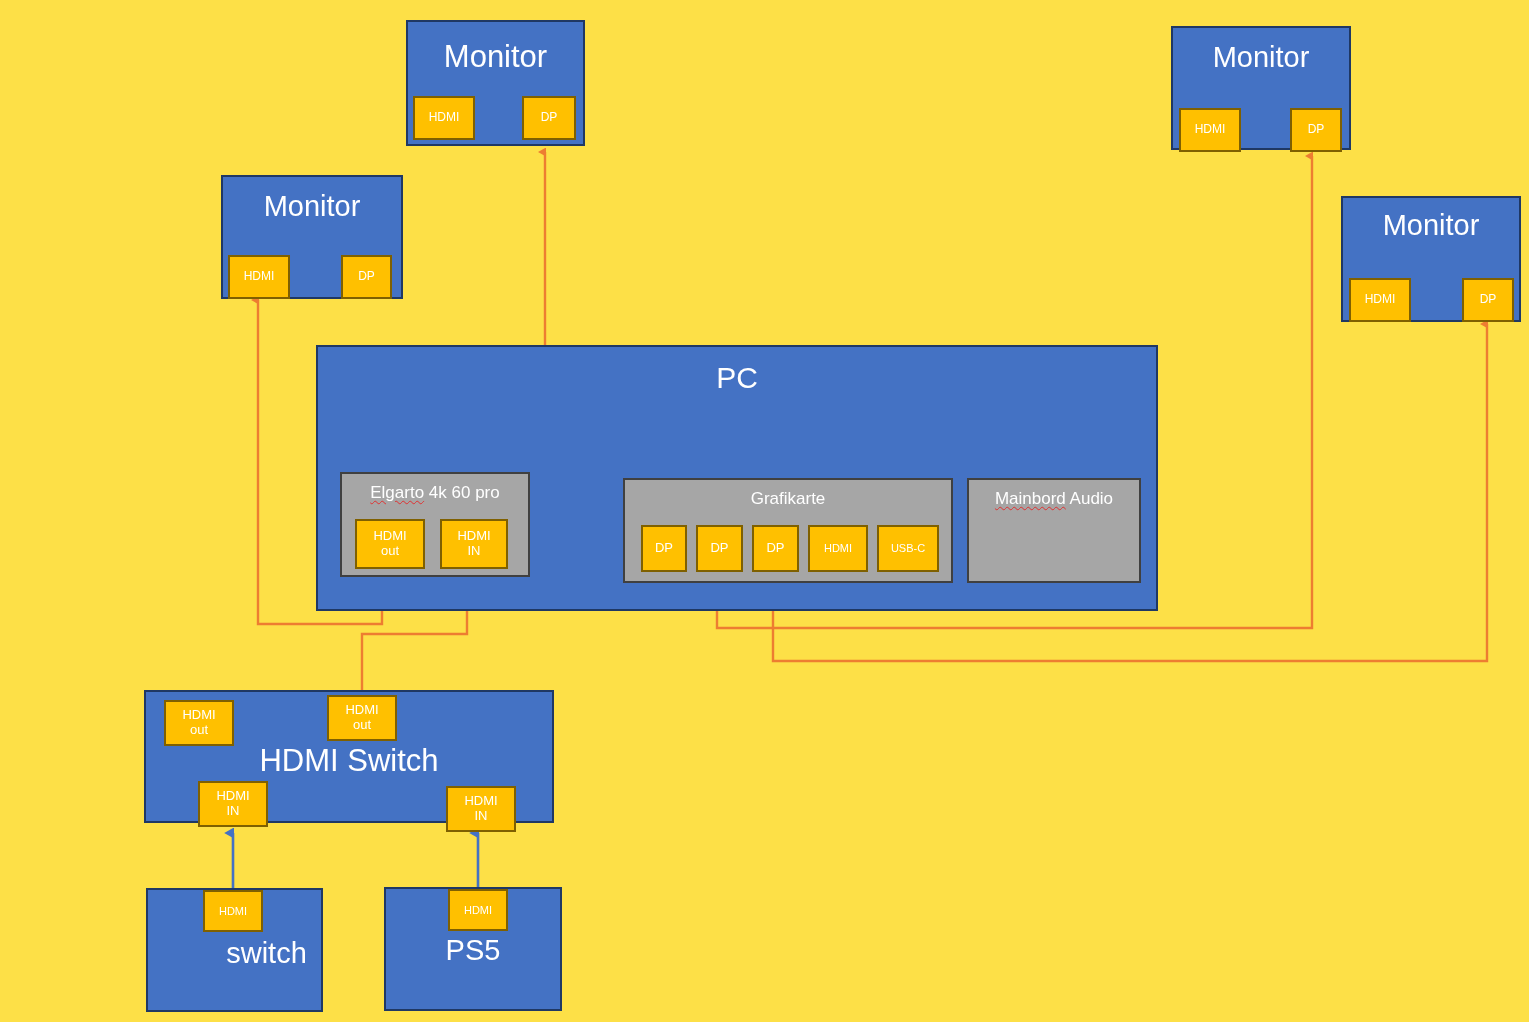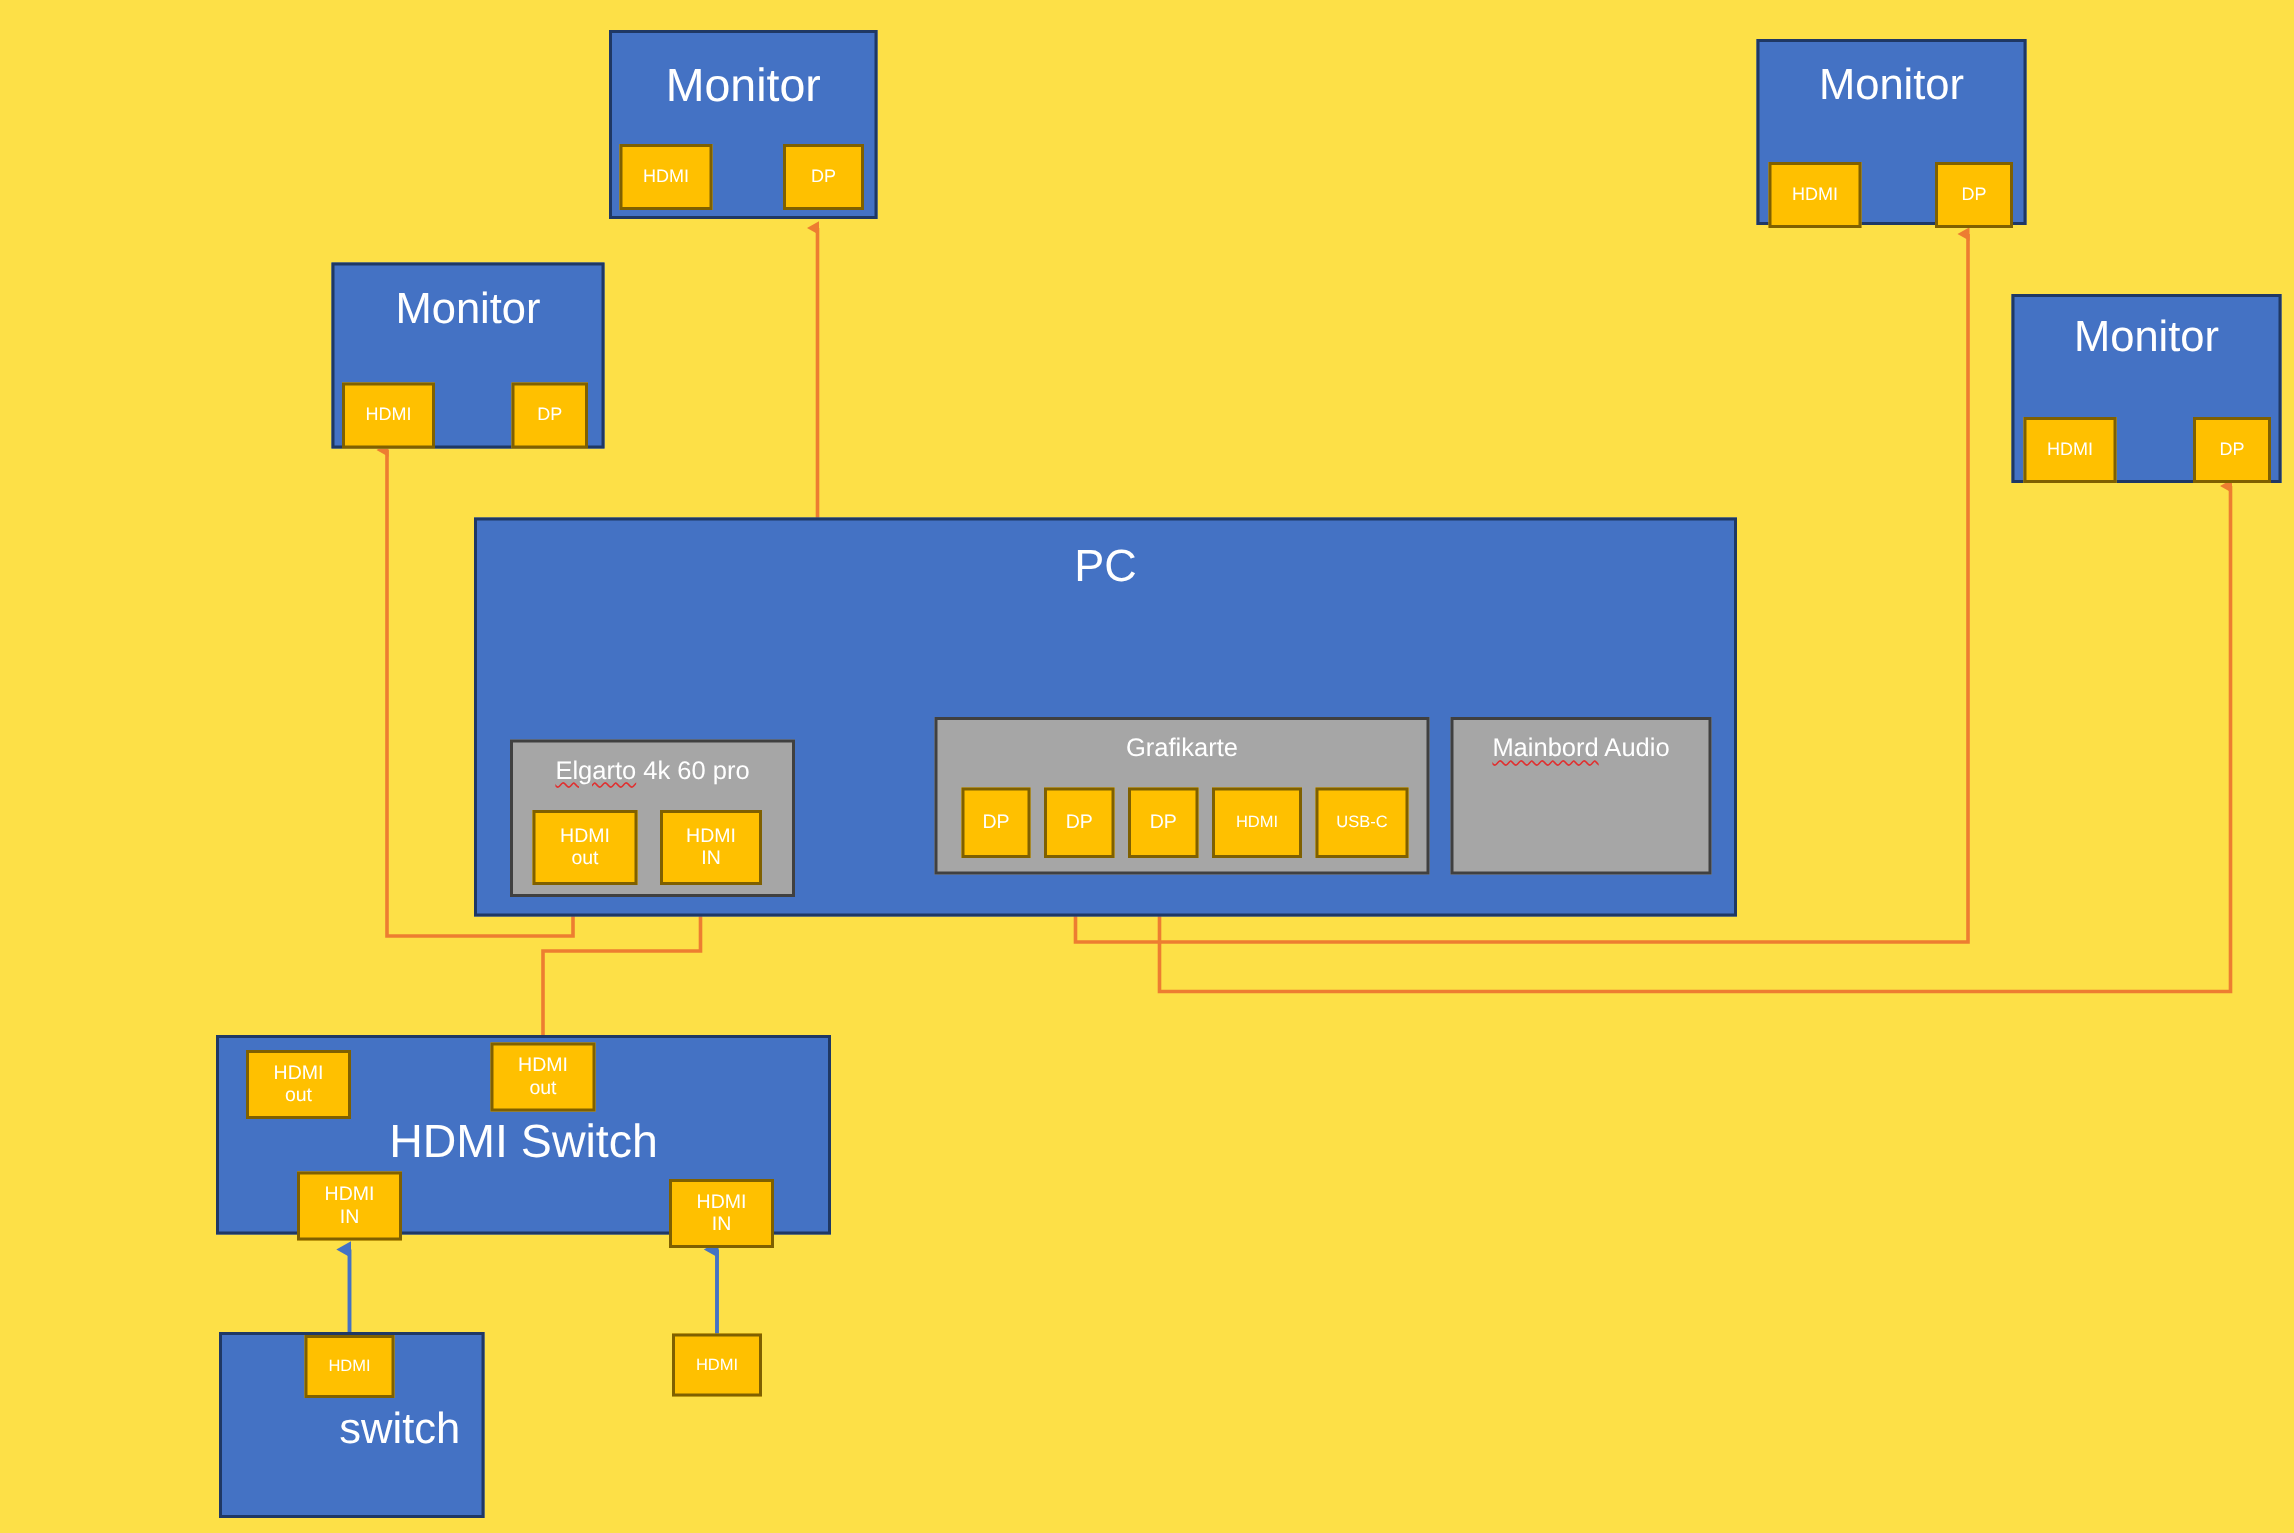--- a/index.html
+++ b/index.html
@@ -136,21 +136,21 @@
 
   <div class="device" style="left:1341px; top:196px; width:180px; height:126px;">
     <div class="device-title" style="top:12px; font-size:29px;">Monitor</div>
     <div class="port small" style="left:6px; top:80px; width:62px; height:44px;">HDMI</div>
     <div class="port small" style="left:119px; top:80px; width:52px; height:44px;">DP</div>
   </div>
 
   <div class="device" style="left:316px; top:345px; width:842px; height:266px;">
     <div class="device-title" style="top:14px; font-size:30px;">PC</div>
 
-    <div class="component" style="left:22px; top:146px; width:190px; height:105px;">
+    <div class="component" style="left:22px; top:125px; width:190px; height:105px;">
       <div class="component-title" style="top:9px;">
         <span class="spell">Elgarto</span><span> 4k 60 pro</span>
       </div>
       <div class="port" style="left:13px; top:45px; width:70px; height:50px;">HDMI
 out</div>
       <div class="port" style="left:98px; top:45px; width:68px; height:50px;">HDMI
 IN</div>
     </div>
 
     <div class="component" style="left:305px; top:131px; width:330px; height:105px;">
@@ -179,15 +179,18 @@
   <div class="port" style="left:198px; top:781px; width:70px; height:46px;">HDMI
 IN</div>
   <div class="port" style="left:446px; top:786px; width:70px; height:46px;">HDMI
 IN</div>
 
   <div class="device" style="left:146px; top:888px; width:177px; height:124px;">
     <div class="device-title" style="top:48px; font-size:29px;padding-left:32px;">switch</div>
   </div>
   <div class="port tiny" style="left:203px; top:890px; width:60px; height:42px;">HDMI</div>
 
+  <div class="device" style="left:384px; top:887px; width:178px; height:124px;">
+    <div class="device-title" style="top:46px; font-size:29px;">PS5</div>
+  </div>
   <div class="port tiny" style="left:448px; top:889px; width:60px; height:42px;">HDMI</div>
 
 </div>
 
 </body></html>

